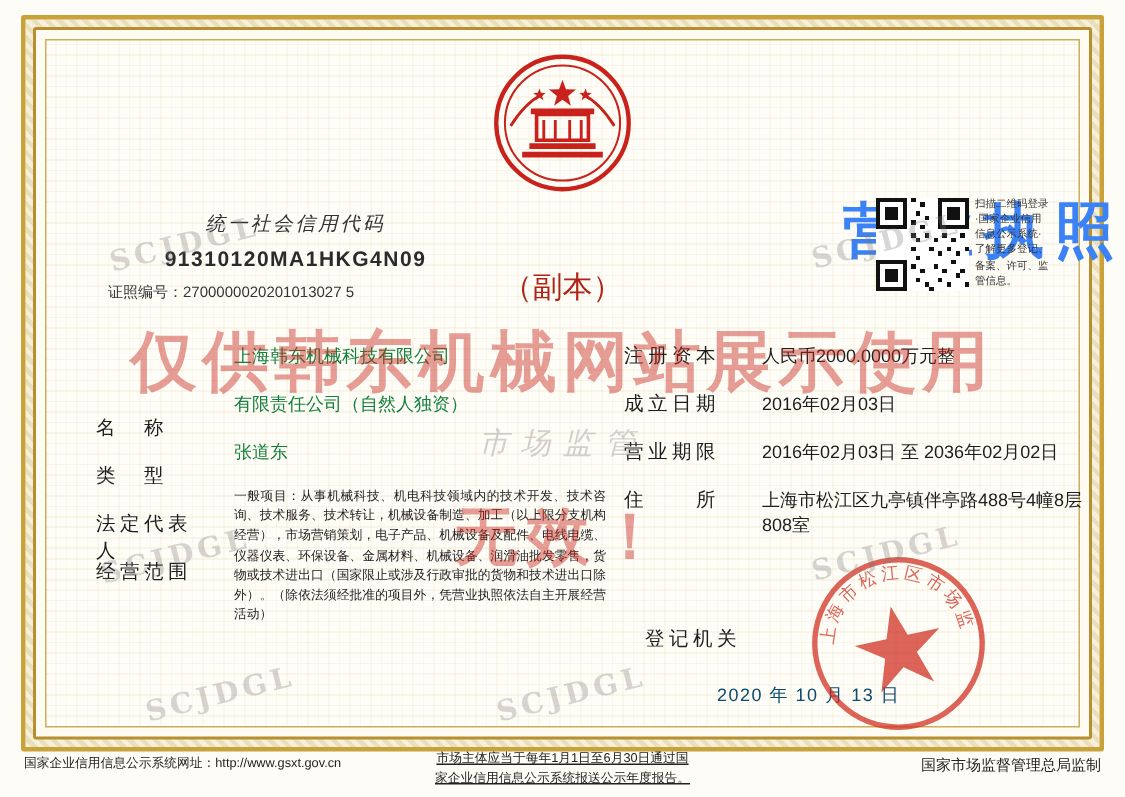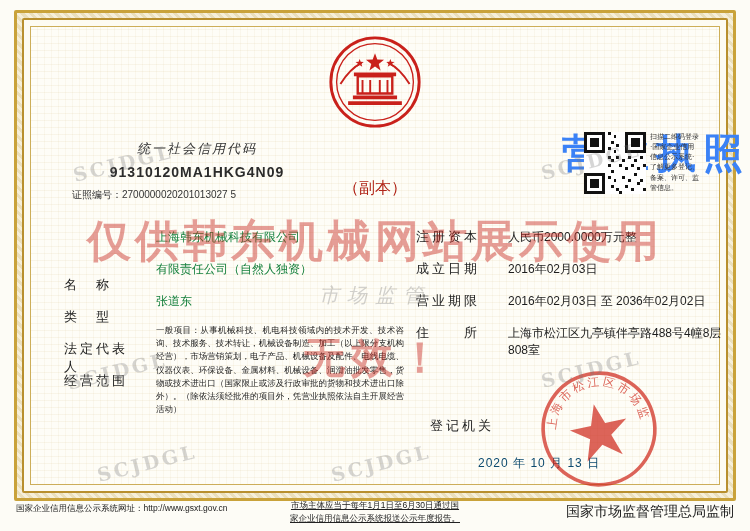--- a/index.html
+++ b/index.html
@@ -23,21 +23,21 @@
       repeating-linear-gradient(90deg,rgba(200,170,100,.08) 0px,rgba(200,170,100,.08) 1px,transparent 1px,transparent 7px);
     pointer-events:none;}
 
   
   .emblem{position:absolute;left:50%;top:34px;transform:translateX(-50%);width:96px;height:96px;}
 
   
   .title{position:absolute;left:0;right:0;top:126px;text-align:right;
     font-family:"DejaVu Serif",serif;font-weight:bold;font-size:40px;color:#3b82f6;letter-spacing:7px;}
   .subtitle{position:absolute;left:0;right:0;top:178px;text-align:center;
-    font-family:"DejaVu Serif",serif;font-size:16px;color:#b02418;}
+    font-family:"DejaVu Serif",serif;font-size:20px;color:#b02418;}
 
   
   .credit{position:absolute;left:72px;top:140px;width:250px;color:#2b2b2b;}
   .credit .label{font-size:13px;letter-spacing:2px;text-align:center;color:#333;font-style:italic;}
   .credit .code{font-size:14px;font-weight:bold;letter-spacing:1px;margin-top:6px;text-align:center;}
   .credit .docno{font-size:10px;margin-top:8px;color:#333;}
 
   
   .qr{position:absolute;right:104px;top:132px;width:62px;height:62px;background:#fff;}
   .qr-note{position:absolute;right:34px;top:132px;width:66px;font-size:7px;line-height:1.45;color:#333;}
@@ -65,21 +65,21 @@
   .wm2{top:330px;font-size:42px;letter-spacing:6px;}
   .wm-gray{position:absolute;color:rgba(120,120,120,.30);font-family:"DejaVu Serif",serif;
     font-weight:bold;font-size:19px;letter-spacing:3px;transform:rotate(-14deg);pointer-events:none;}
   .wm-mid{position:absolute;left:0;right:0;top:282px;text-align:center;
     color:rgba(120,120,120,.33);font-family:"DejaVu Serif",serif;font-size:20px;letter-spacing:8px;pointer-events:none;font-style:italic;}
 
   
   .foot{position:absolute;left:0;right:0;bottom:6px;height:26px;}
   .foot-l{position:absolute;left:16px;top:4px;font-size:8.5px;color:#222;}
   .foot-c{position:absolute;left:50%;transform:translateX(-50%);top:0px;font-size:8.5px;color:#222;text-align:center;line-height:1.5;}
-  .foot-r{position:absolute;right:16px;top:4px;font-size:14px;color:#222;}
+  .foot-r{position:absolute;right:16px;top:4px;font-size:10px;color:#222;}
 </style>
 </head>
 <body>
 
 <div class="page">
 
   <div class="border-outer"></div>
   <div class="border-mid"></div>
   <div class="border-inner"></div>
   <div class="texture"></div>

